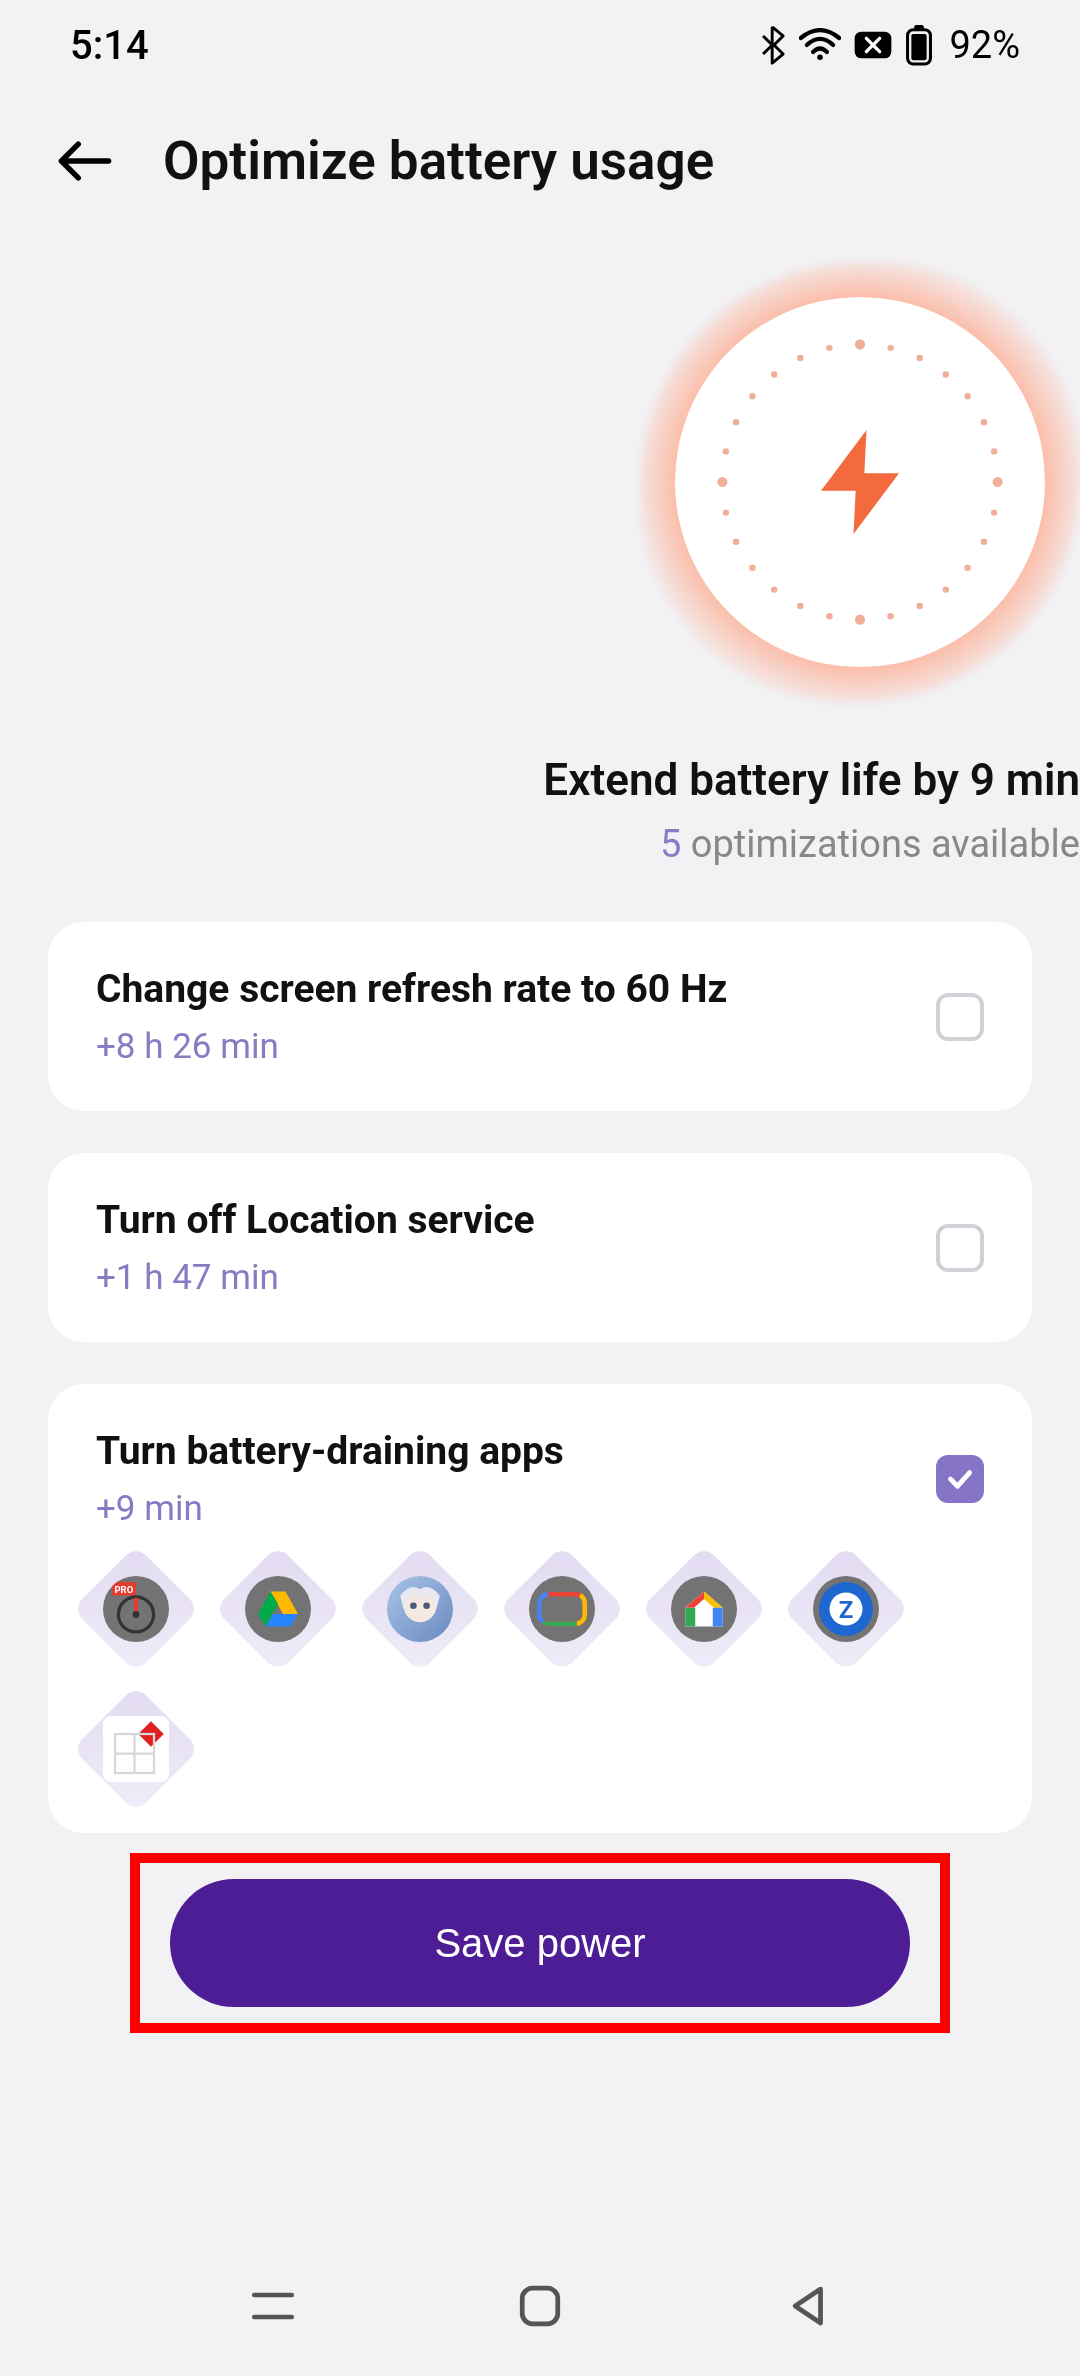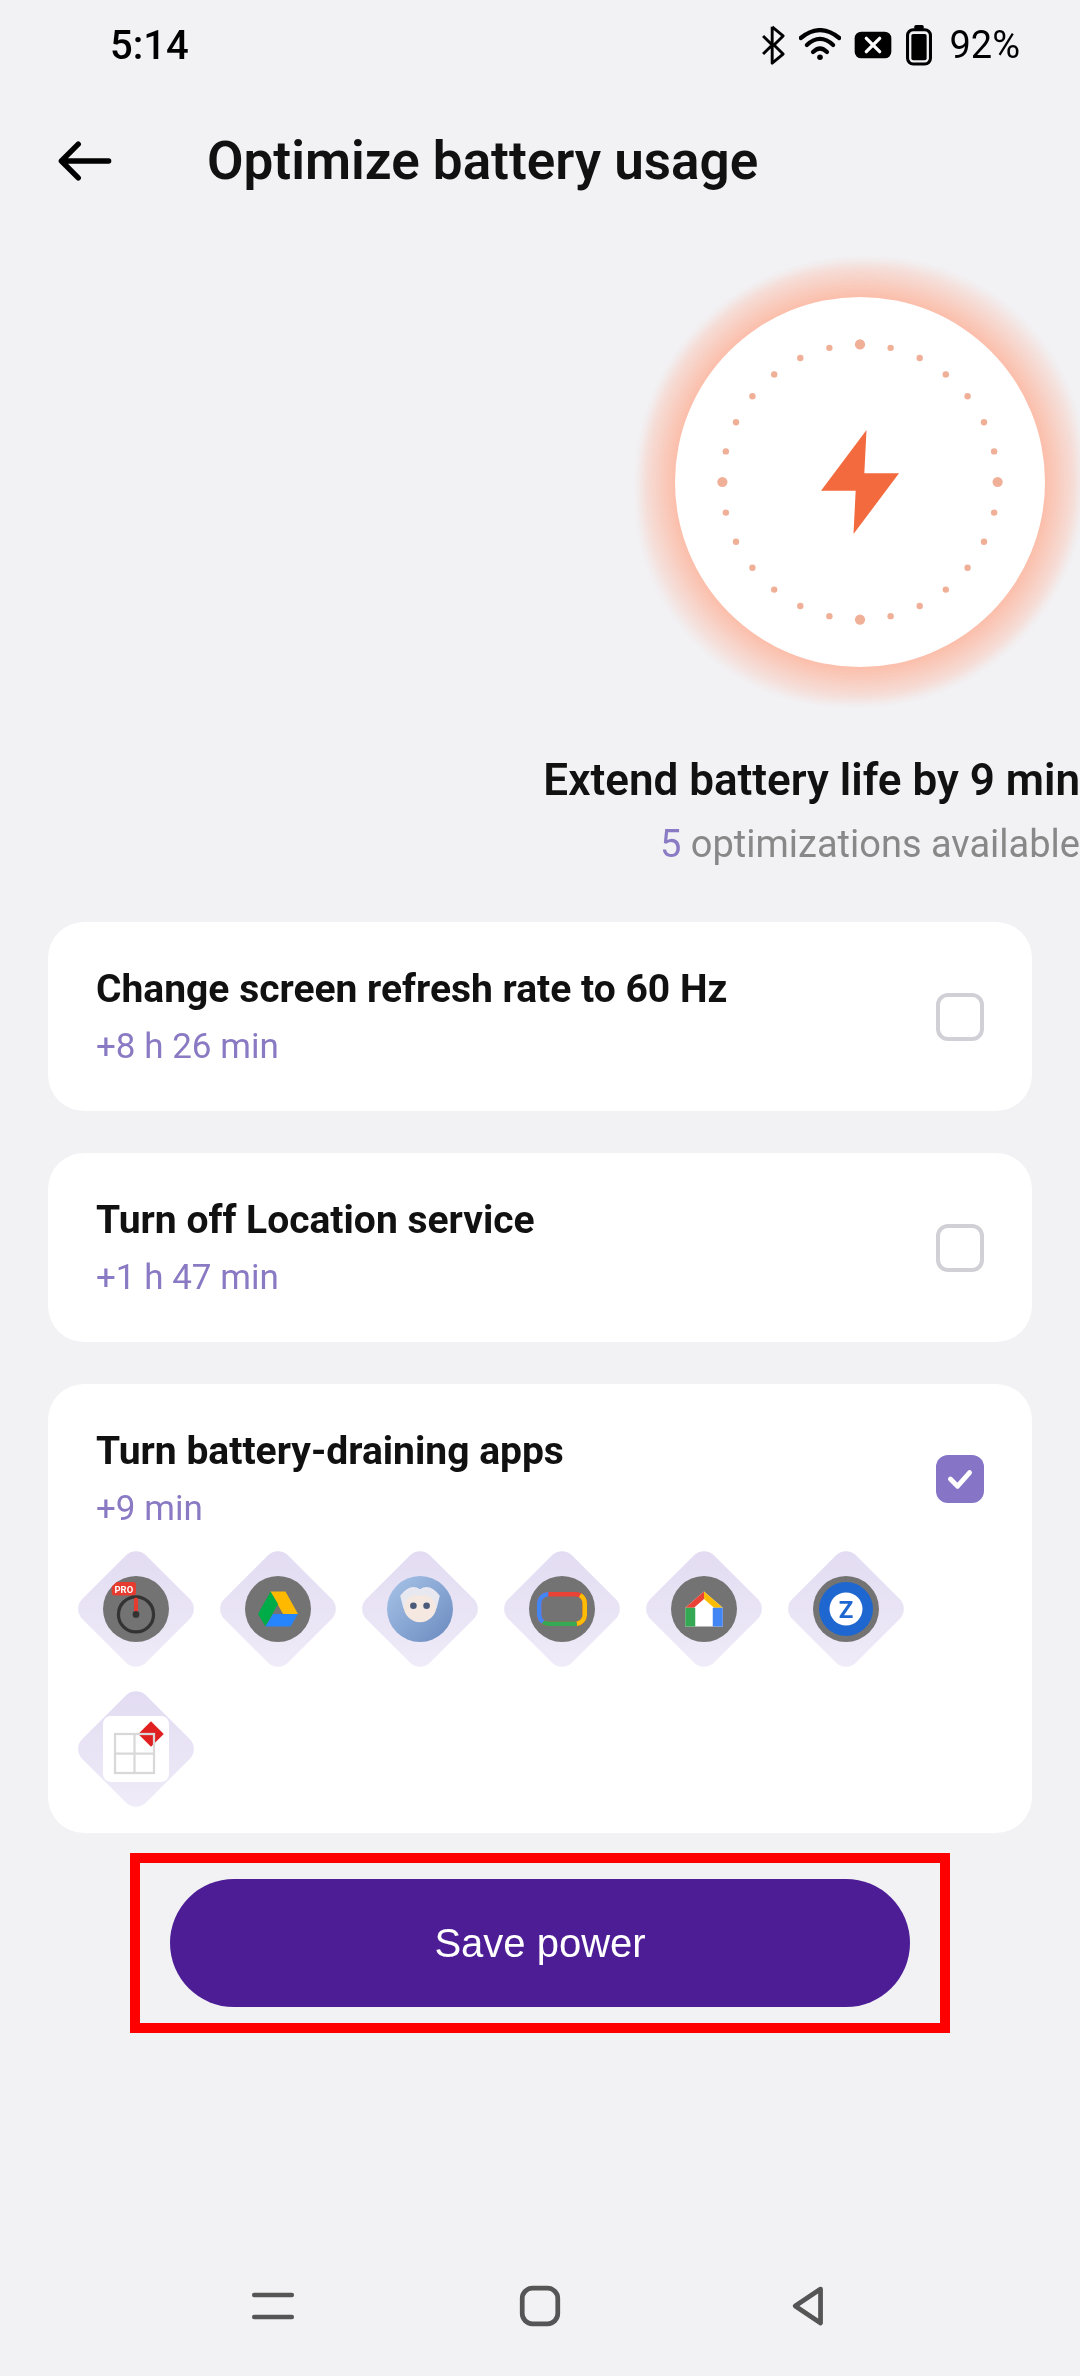--- a/index.html
+++ b/index.html
@@ -1,22 +1,22 @@
 <!DOCTYPE html>
 <html><head>
 <meta charset="utf-8">
 <style>
 *{box-sizing:border-box;margin:0;padding:0;}
 html,body{width:1080px;height:2376px;background:#f2f2f5;font-family:-apple-system,BlinkMacSystemFont,"Segoe UI",Roboto,sans-serif;overflow:hidden;}
 .status-bar{height:90px;display:flex;align-items:center;justify-content:space-between;padding:0 60px 0 70px;}
-.status-time{font-size:40px;font-weight:500;color:#000;margin-left:40px;}
+.status-time{font-size:40px;font-weight:500;color:#000;}
 .status-right{display:flex;align-items:center;gap:12px;}
 .status-right svg{display:block;}
 .battery-pct{font-size:38px;color:#000;font-weight:400;margin-left:4px;}
-.header{display:flex;align-items:center;padding:40px 50px 20px 55px;gap:92px;}
+.header{display:flex;align-items:center;padding:40px 50px 20px 55px;gap:48px;}
 .back-btn{width:60px;height:60px;display:flex;align-items:center;justify-content:center;}
 .page-title{font-size:53px;font-weight:600;color:#111;}
 .hero{display:flex;flex-direction:column;align-items:flex-end;padding-top:50px;}
 .bolt-circle{width:440px;height:440px;position:relative;display:flex;align-items:center;justify-content:center;}
 .glow{position:absolute;width:440px;height:440px;background:radial-gradient(circle,#fcb9a3 0%,#fcb9a3 58%,rgba(252,185,163,0) 75%);border-radius:50% 46% 50% 46%;filter:blur(4px);}
 .circle-white{position:absolute;width:370px;height:370px;background:#fff;border-radius:50%;display:flex;align-items:center;justify-content:center;}
 .dots{position:absolute;width:320px;height:320px;}
 .dots circle{fill:#f0b098;}
 .bolt-svg{position:relative;z-index:2;}
 .hero-title{font-size:44px;font-weight:600;color:#111;margin-top:52px;}

